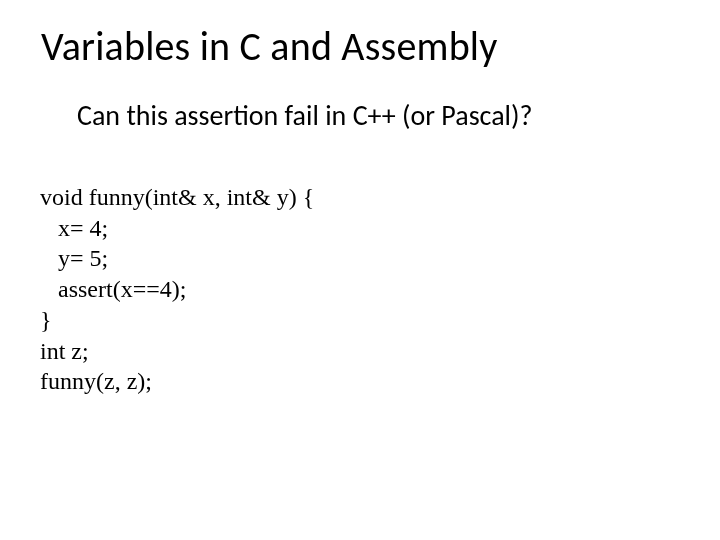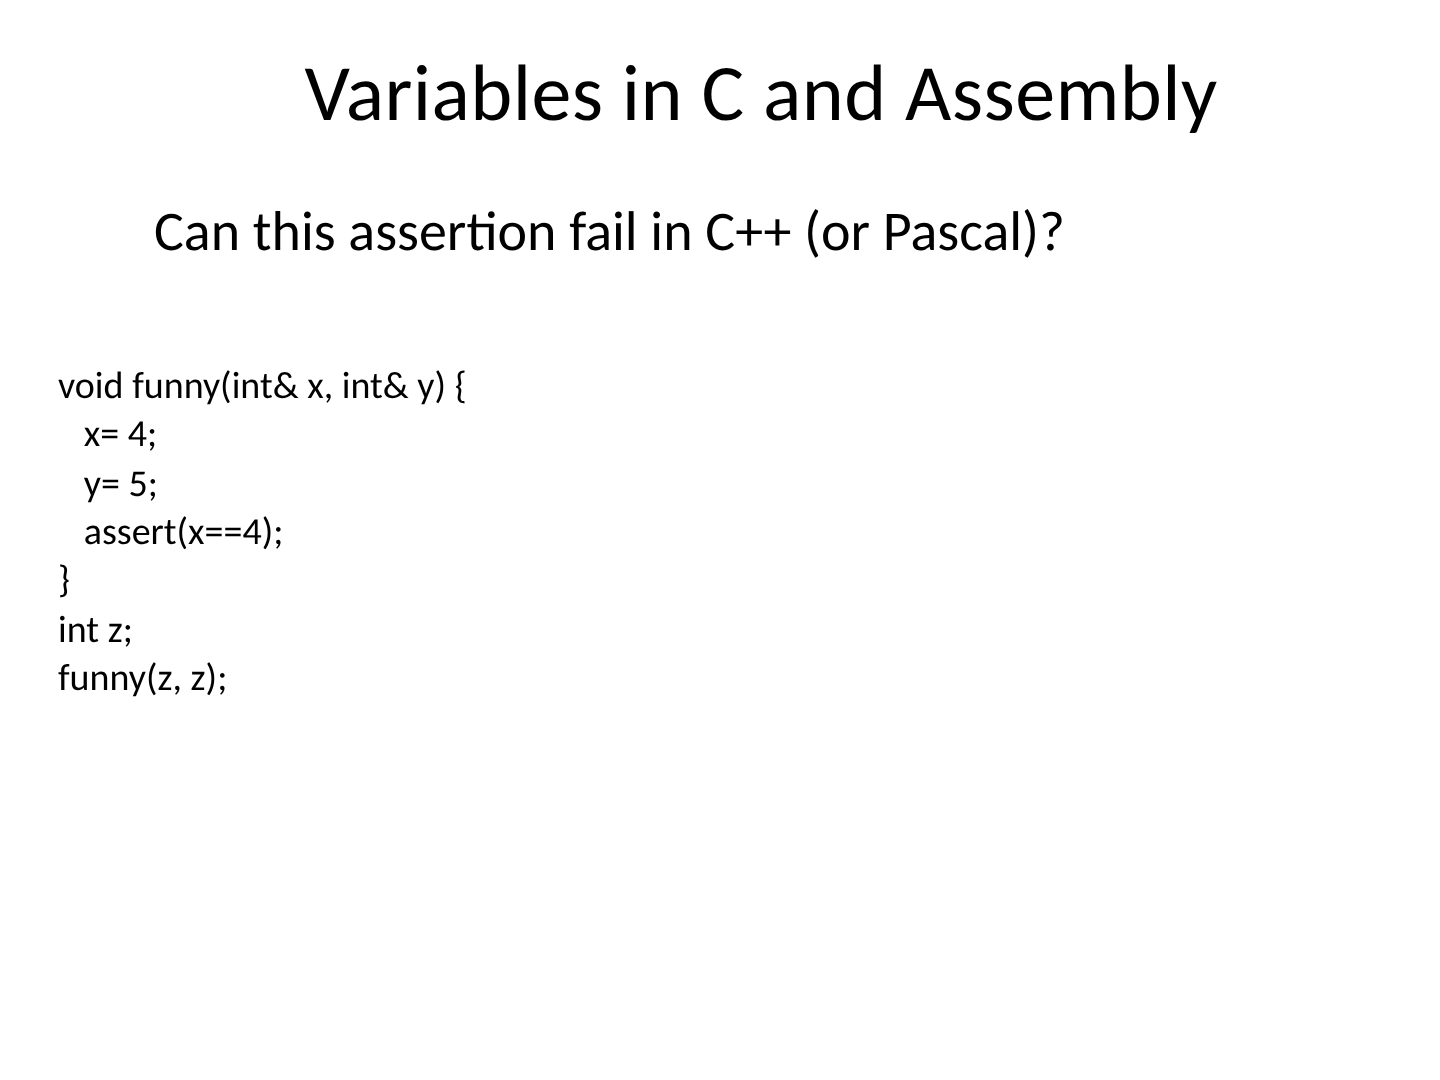--- a/index.html
+++ b/index.html
@@ -16,42 +16,43 @@
     width: 720px;
     height: 540px;
     position: relative;
     box-sizing: border-box;
   }
   .title {
     position: absolute;
     top: 22px;
     left: 0;
     right: 0;
-    text-align: center;
+    text-align: left;
     font-size: 40px;
     font-weight: 400;
     letter-spacing: 0.2px;
     padding-left: 41px;
   }
   .subtitle {
     position: absolute;
     top: 98px;
     left: 38px;
     font-size: 28px;
     font-weight: 400;
     margin-left: 39px;
   }
   .code {
     position: absolute;
     top: 182px;
-    left: 29px;
-    font-size: 19px;
+    left: 40px;
+    font-size: 24px;
     line-height: 1.28;
     white-space: pre;
     font-weight: 400;
+    font-family: Liberation Serif, serif;
   }
 </style>
 </head>
 <body>
 
 <div class="slide">
   <div class="title">Variables in C and Assembly</div>
   <div class="subtitle">Can this assertion fail in C++ (or Pascal)?</div>
   <div class="code"><span>void funny(int&amp; x, int&amp; y) {</span>
 <span>   x= 4;</span>

